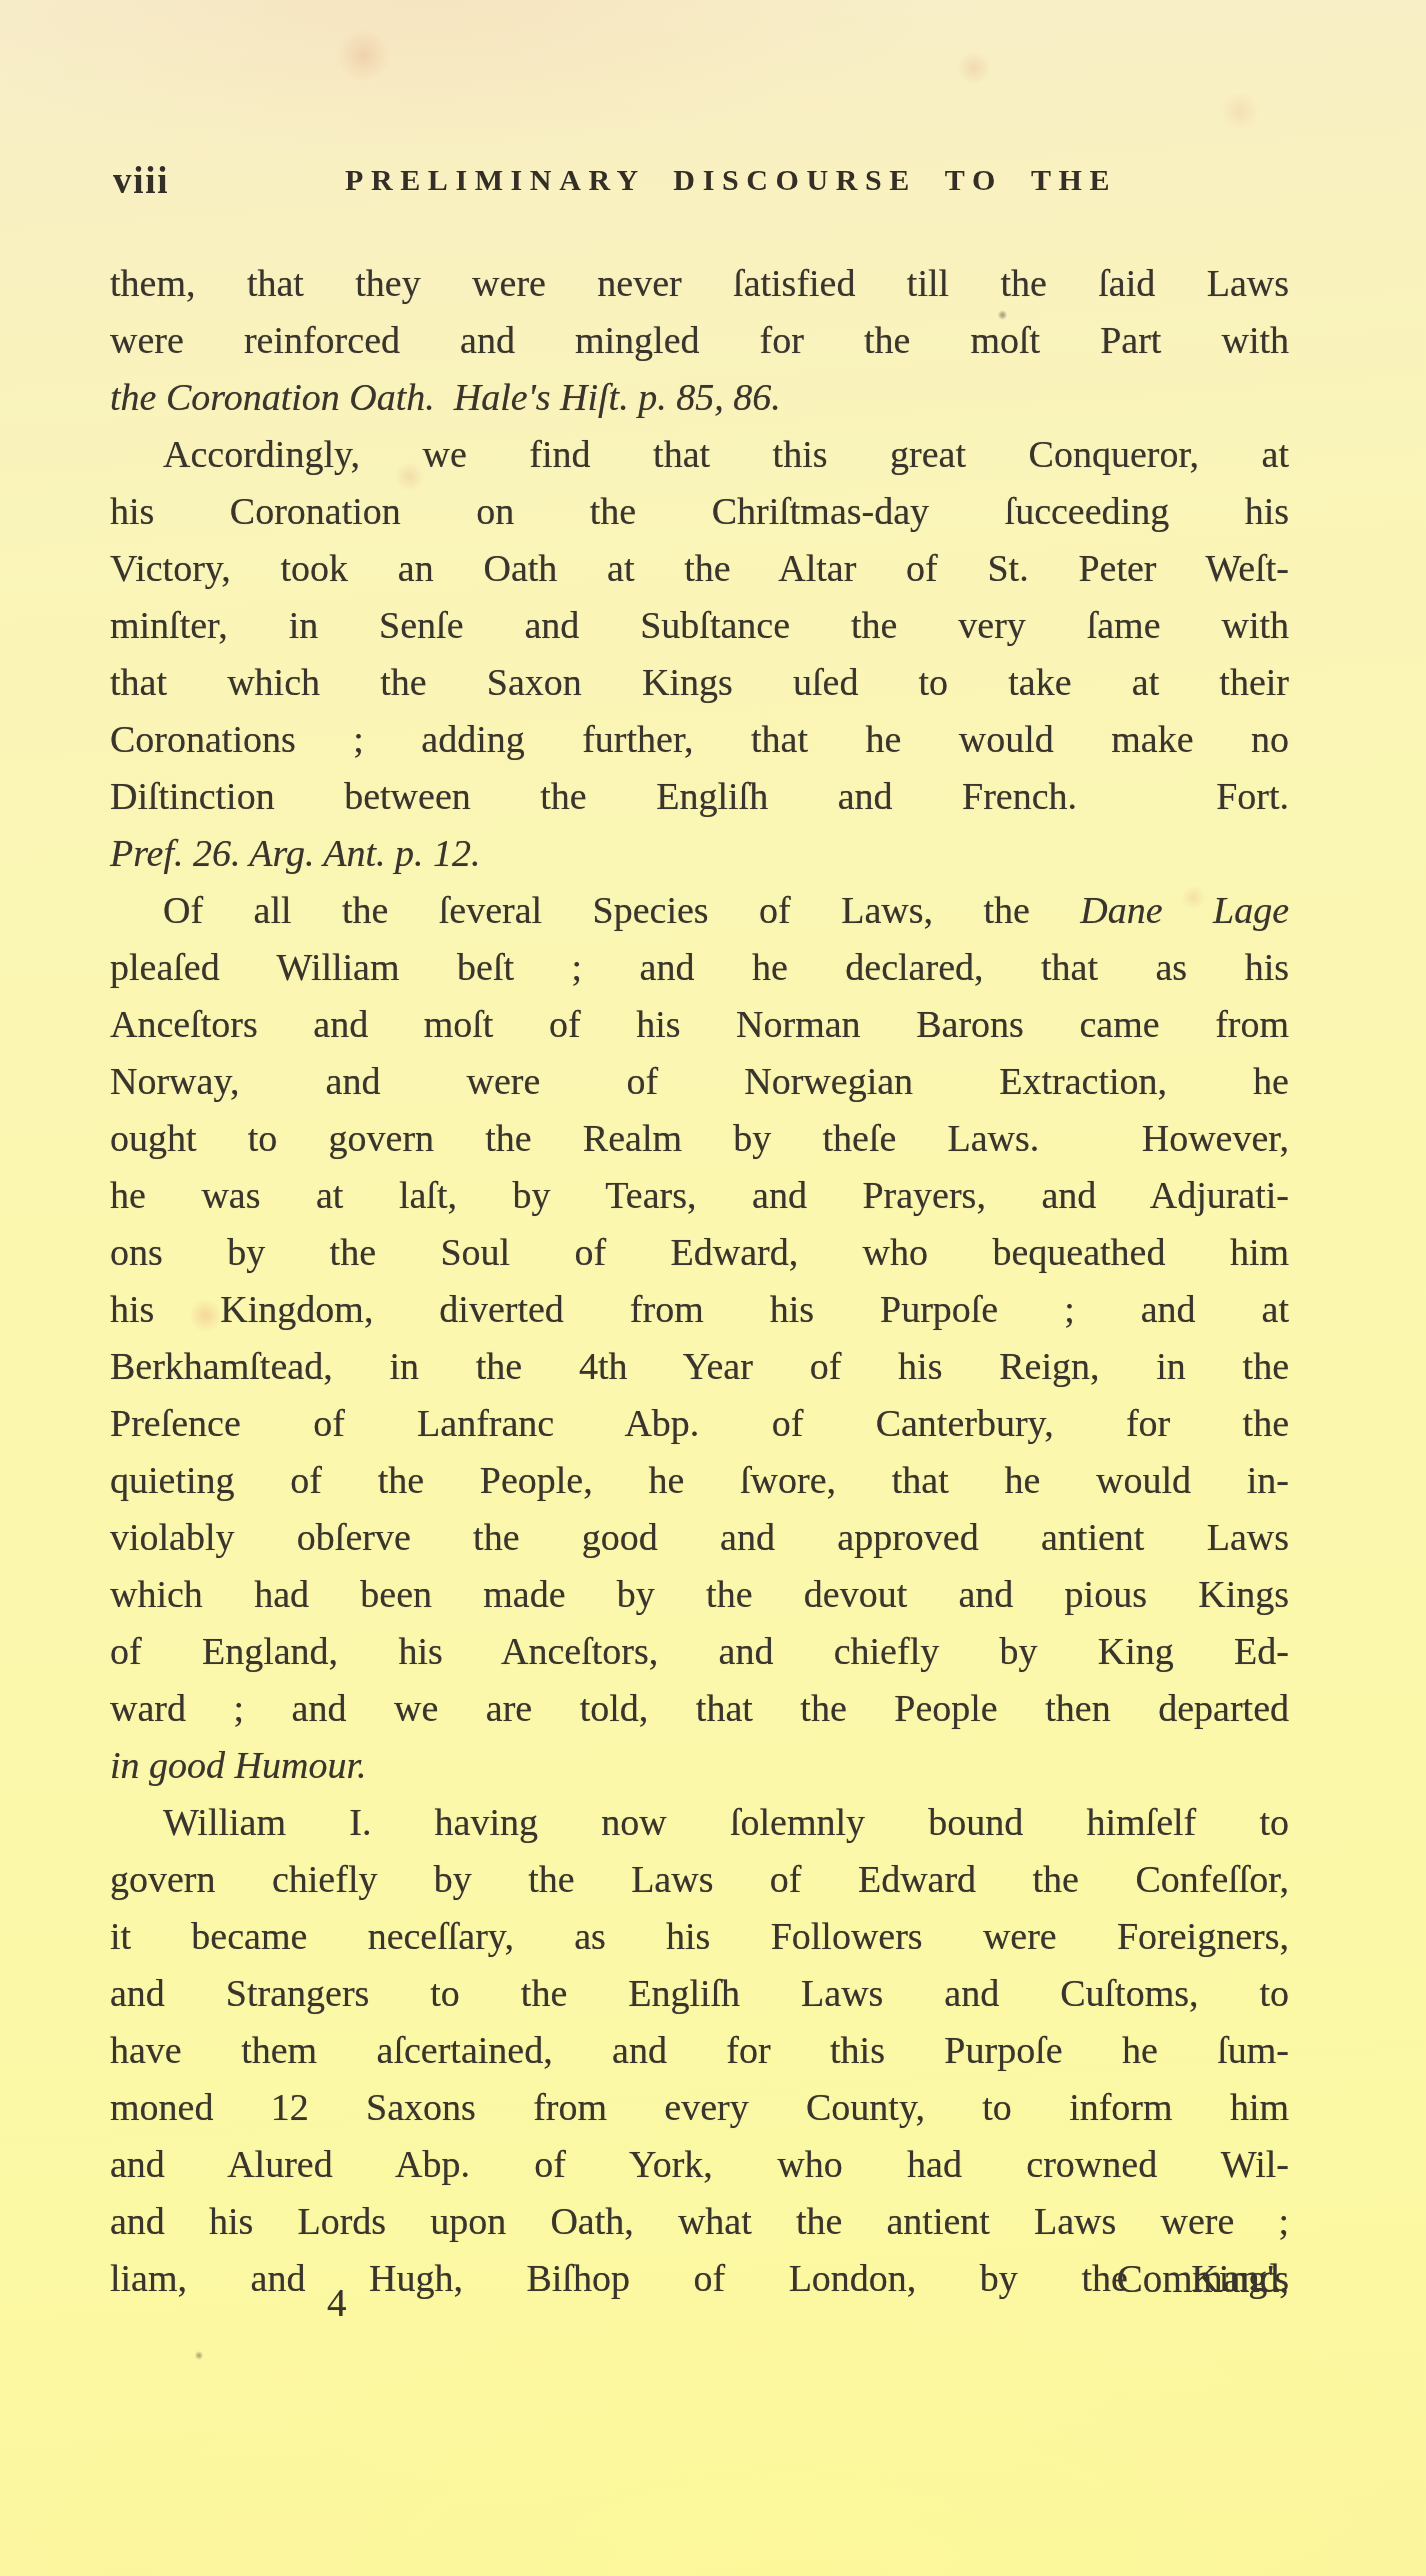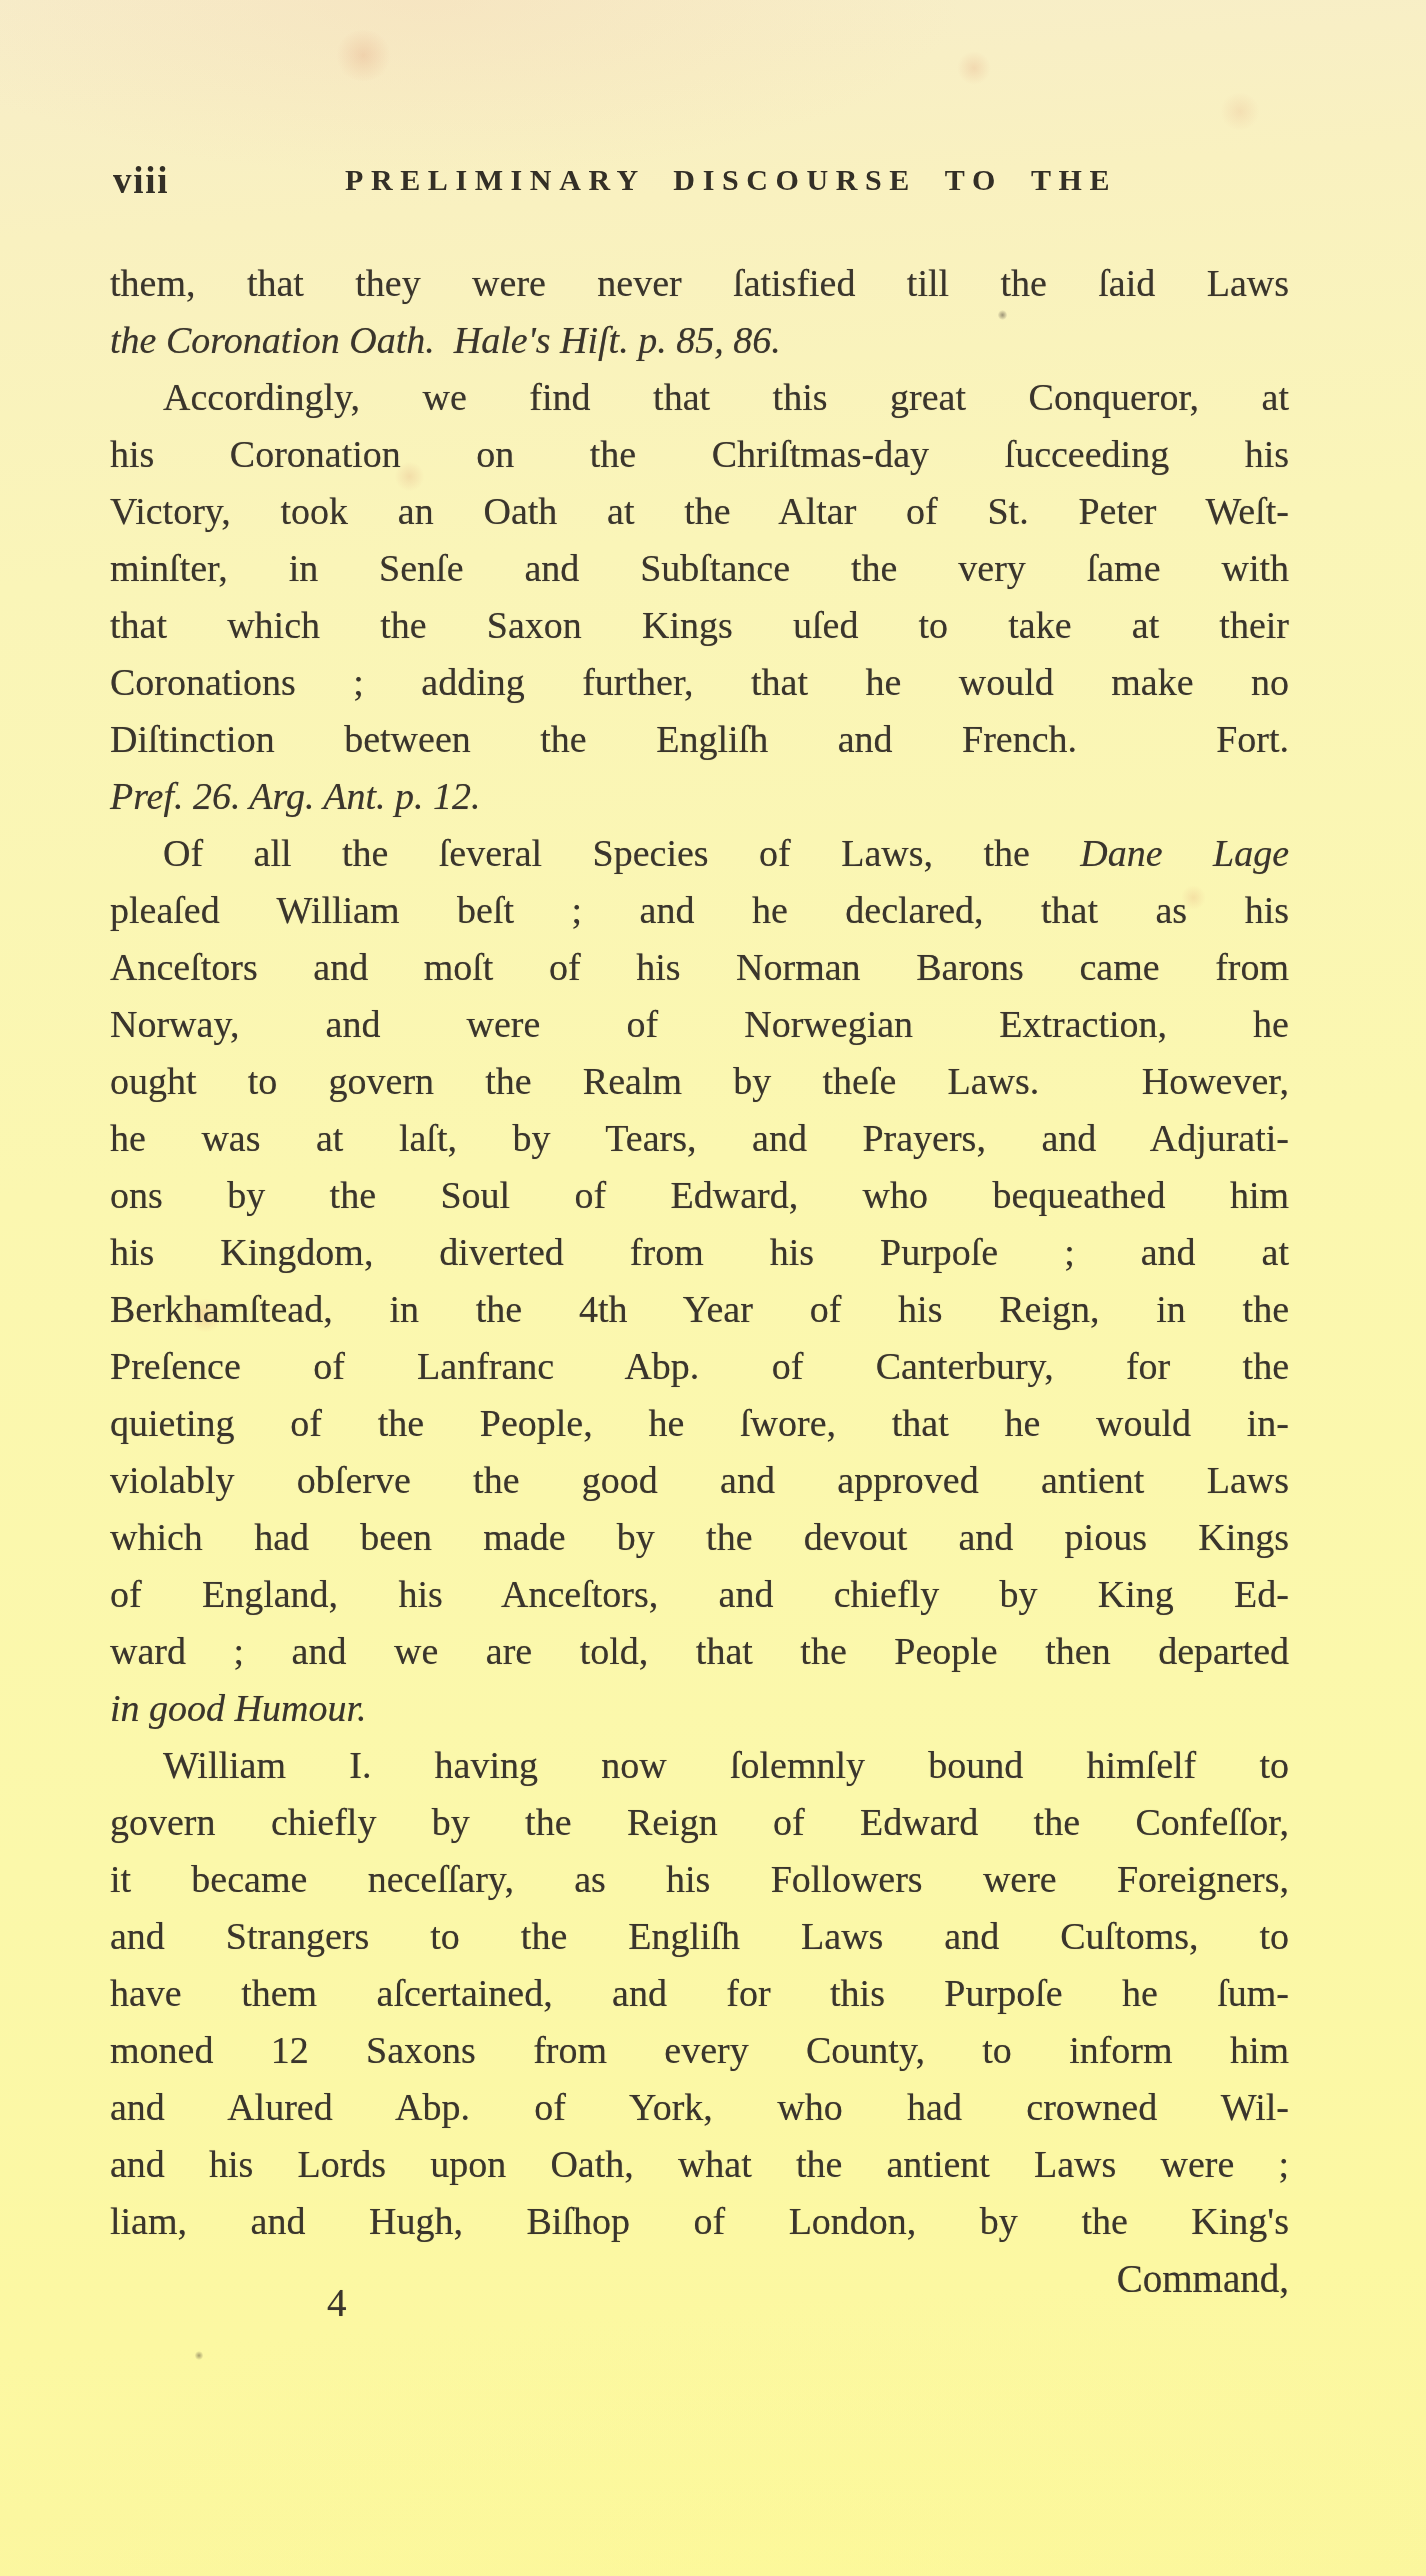--- a/index.html
+++ b/index.html
@@ -91,20 +91,21 @@
   <div class="stain" style="left:998px; top:310px; width:8.5px; height:10.2px; background:radial-gradient(circle, rgba(80,70,60,0.55), transparent 75%);"></div>
   <div class="stain" style="left:195px; top:2351px; width:7.6px; height:8.5px; background:radial-gradient(circle, rgba(80,70,60,0.5), transparent 75%);"></div>
 
   <div class="header-row">
     <span class="folio">viii</span>
     <span class="running-title">PRELIMINARY DISCOURSE TO THE</span>
   </div>
 
   <div class="body-text" id="body-lines">
       <div class="line"><span>them, that they were never ſatisfied till the ſaid Laws</span></div>
+      <div class="line"><span>were reinforced and mingled for the moſt Part with</span></div>
       <div class="line pend"><span>the Coronation Oath.  Hale's Hiſt. p. 85, 86.</span></div>
       <div class="line indent"><span>Accordingly, we find that this great Conqueror, at</span></div>
       <div class="line"><span>his Coronation on the Chriſtmas-day ſucceeding his</span></div>
       <div class="line"><span>Victory, took an Oath at the Altar of St. Peter Weſt-</span></div>
       <div class="line"><span>minſter, in Senſe and Subſtance the very ſame with</span></div>
       <div class="line"><span>that which the Saxon Kings uſed to take at their</span></div>
       <div class="line"><span>Coronations ; adding further, that he would make no</span></div>
       <div class="line"><span>Diſtinction between the Engliſh and French.  Fort.</span></div>
       <div class="line pend"><span>Pref. 26. Arg. Ant. p. 12.</span></div>
       <div class="line indent"><span>Of all the ſeveral Species of Laws, the </span><em>Dane Lage</em></div>
@@ -117,21 +118,21 @@
       <div class="line"><span>his Kingdom, diverted from his Purpoſe ; and at</span></div>
       <div class="line"><span>Berkhamſtead, in the 4th Year of his Reign, in the</span></div>
       <div class="line"><span>Preſence of Lanfranc Abp. of Canterbury, for the</span></div>
       <div class="line"><span>quieting of the People, he ſwore, that he would in-</span></div>
       <div class="line"><span>violably obſerve the good and approved antient Laws</span></div>
       <div class="line"><span>which had been made by the devout and pious Kings</span></div>
       <div class="line"><span>of England, his Anceſtors, and chiefly by King Ed-</span></div>
       <div class="line"><span>ward ; and we are told, that the People then departed</span></div>
       <div class="line pend"><span>in good Humour.</span></div>
       <div class="line indent"><span>William I. having now ſolemnly bound himſelf to</span></div>
-      <div class="line"><span>govern chiefly by the Reign of Edward the Confeſſor,</span></div>
+      <div class="line"><span>govern chiefly by the Laws of Edward the Confeſſor,</span></div>
       <div class="line"><span>it became neceſſary, as his Followers were Foreigners,</span></div>
       <div class="line"><span>and Strangers to the Engliſh Laws and Cuſtoms, to</span></div>
       <div class="line"><span>have them aſcertained, and for this Purpoſe he ſum-</span></div>
       <div class="line"><span>moned 12 Saxons from every County, to inform him</span></div>
       <div class="line"><span>and Alured Abp. of York, who had crowned Wil-</span></div>
       <div class="line"><span>and his Lords upon Oath, what the antient Laws were ;</span></div>
       <div class="line"><span>liam, and Hugh, Biſhop of London, by the King's</span></div>
     </div>
 
   <div class="sig-row">

